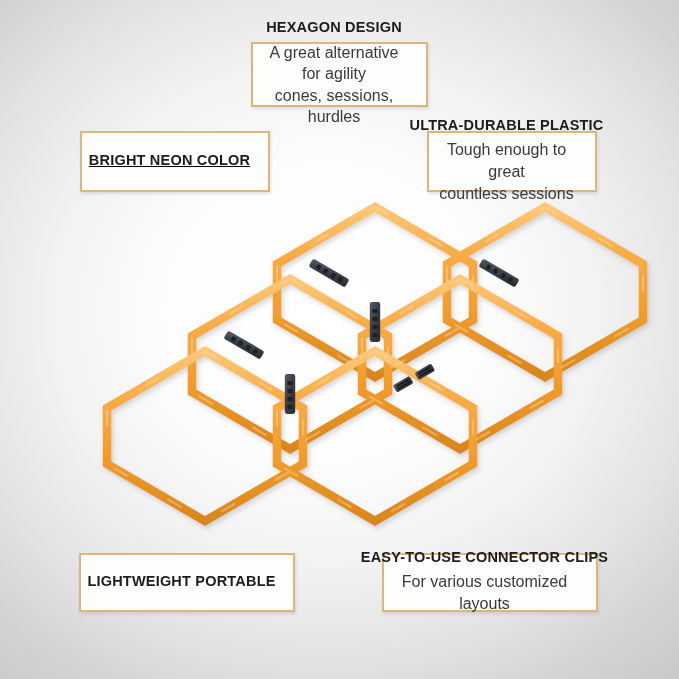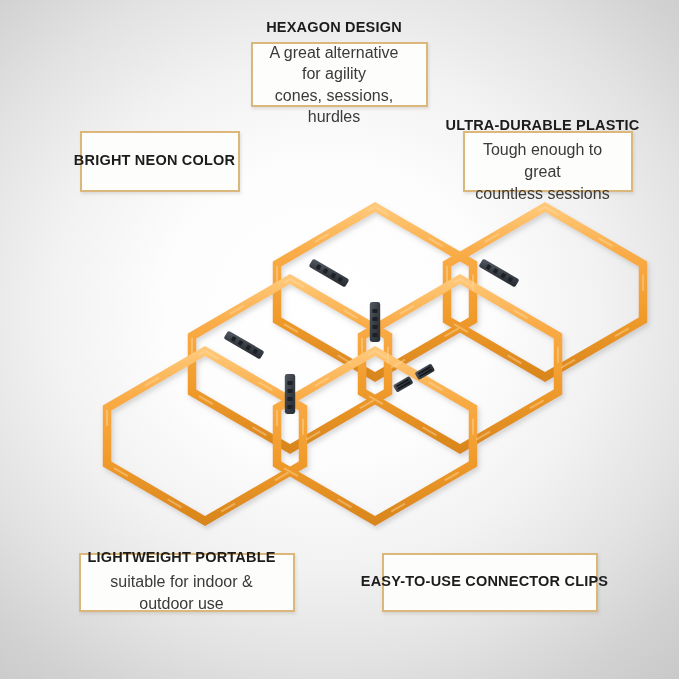--- a/index.html
+++ b/index.html
@@ -59,22 +59,22 @@
   }
   .callout-desc {
     margin-top: 5px;
     font-size: 16px;
     color: #3a3a3a;
     line-height: 1.35;
     max-width: 100%;
   }
 
   #callout-hexagon-design   { left: 251px; top: 42px;  width: 177px; height: 65px; }
-  #callout-bright-neon      { left: 80px;  top: 131px; width: 160px; height: 61px; }
-  #callout-ultra-durable    { left: 427px; top: 131px; width: 170px; height: 61px; margin-left: 36px; }
+  #callout-bright-neon      { left: 80px;  top: 131px; width: 190px; height: 61px; text-decoration: underline; }
+  #callout-ultra-durable    { left: 427px; top: 131px; width: 170px; height: 61px; }
   #callout-lightweight      { left: 79px;  top: 553px; width: 216px; height: 59px; text-align: center; }
   #callout-connector-clips  { left: 382px; top: 553px; width: 216px; height: 59px; align-items: center; }
 </style>
 </head>
 <body>
 
 <div id="infographic">
 
   <svg id="product-artwork" viewBox="0 0 679 679">
     <defs>
@@ -202,22 +202,22 @@
   <div class="callout" id="callout-ultra-durable">
     <div class="callout-title">ULTRA-DURABLE PLASTIC</div>
     <div class="callout-desc">
       <span>Tough enough to great</span><br>
       <span>countless sessions</span>
     </div>
   </div>
 
   <div class="callout" id="callout-lightweight">
     <div class="callout-title">LIGHTWEIGHT PORTABLE</div>
-    <div class="callout-desc">
-      <span>suitable for indoor &amp; outdoor use</span>
-    </div>
   </div>
 
   <div class="callout" id="callout-connector-clips">
     <div class="callout-title">EASY-TO-USE CONNECTOR CLIPS</div>
+    <div class="callout-desc">
+      <span>For various customized layouts</span>
+    </div>
   </div>
 
 </div>
 
 </body></html>

